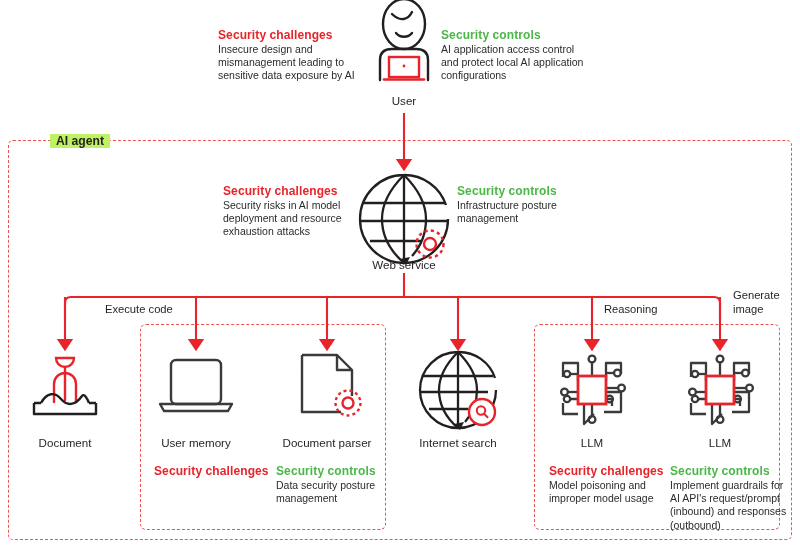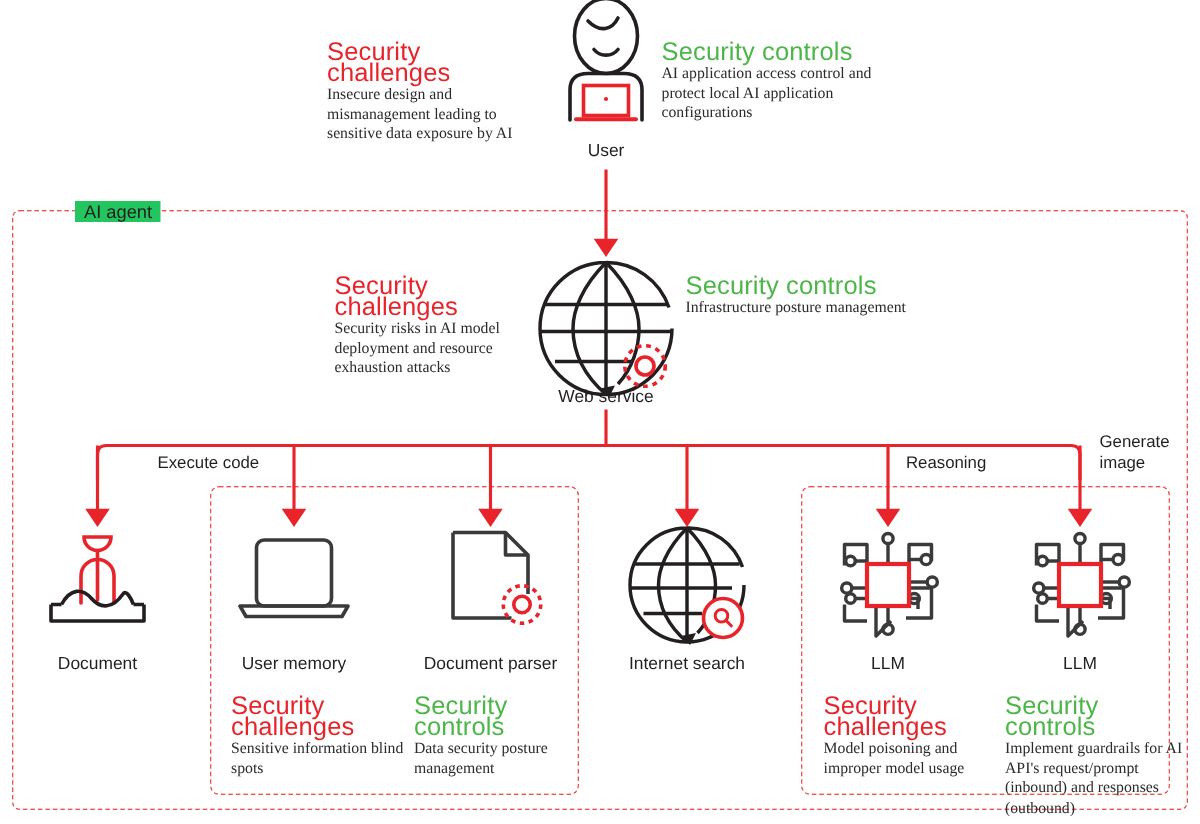--- a/index.html
+++ b/index.html
@@ -12,39 +12,39 @@
     position:relative;
     overflow:hidden;
   }
   #stage{position:absolute;left:0;top:0;width:800px;height:549px;}
   .layer{position:absolute;left:0;top:0;width:800px;height:549px;}
   svg.layer{pointer-events:none;}
 
   
   .ann{position:absolute;}
   .ann .hd{
-    font-size:17px;font-weight:normal;line-height:14px;
+    font-size:12px;font-weight:bold;line-height:14px;
     letter-spacing:.1px;margin-bottom:1px;
   }
   .ann .bd{
-    font-size:10.5px;line-height:13.2px;color:#2b2b2b;font-family:Liberation Serif, serif;
+    font-size:10.5px;line-height:13.2px;color:#2b2b2b;
   }
   .hd.chal{color:#e8232a;}
   .hd.ctrl{color:#4cb748;}
 
   .node-label{
     position:absolute;text-align:center;
     font-size:11.6px;line-height:14px;color:#231f20;
   }
   .edge-label{
     position:absolute;font-size:11.2px;line-height:13.5px;color:#231f20;
   }
   .group-label{
-    position:absolute;font-size:12.2px;font-weight:normal;color:#231f20;
-    background:#22c55e;padding:0 6px;
+    position:absolute;font-size:12.2px;font-weight:bold;color:#231f20;
+    background:#bef264;padding:0 6px;
   }
   .outer-border{
     position:absolute;border:1.6px dashed #ef5350;border-radius:5px;
     box-sizing:border-box;
   }
   .inner-border{
     position:absolute;border:1.5px dashed #ef5350;border-radius:6px;
     box-sizing:border-box;
   }
 </style>
@@ -245,21 +245,20 @@
     <div class="bd">Security risks in AI model deployment and resource exhaustion attacks</div>
   </div>
 
   <div class="ann" style="left:457px;top:184px;width:150px;">
     <div class="hd ctrl">Security controls</div>
     <div class="bd">Infrastructure posture management</div>
   </div>
 
   <div class="ann" style="left:154px;top:464px;width:118px;">
     <div class="hd chal">Security challenges</div>
-    <div class="bd">Sensitive information blind spots</div>
   </div>
 
   <div class="ann" style="left:276px;top:464px;width:118px;">
     <div class="hd ctrl">Security controls</div>
     <div class="bd">Data security posture management</div>
   </div>
 
   <div class="ann" style="left:549px;top:464px;width:118px;">
     <div class="hd chal">Security challenges</div>
     <div class="bd">Model poisoning and improper model usage</div>

